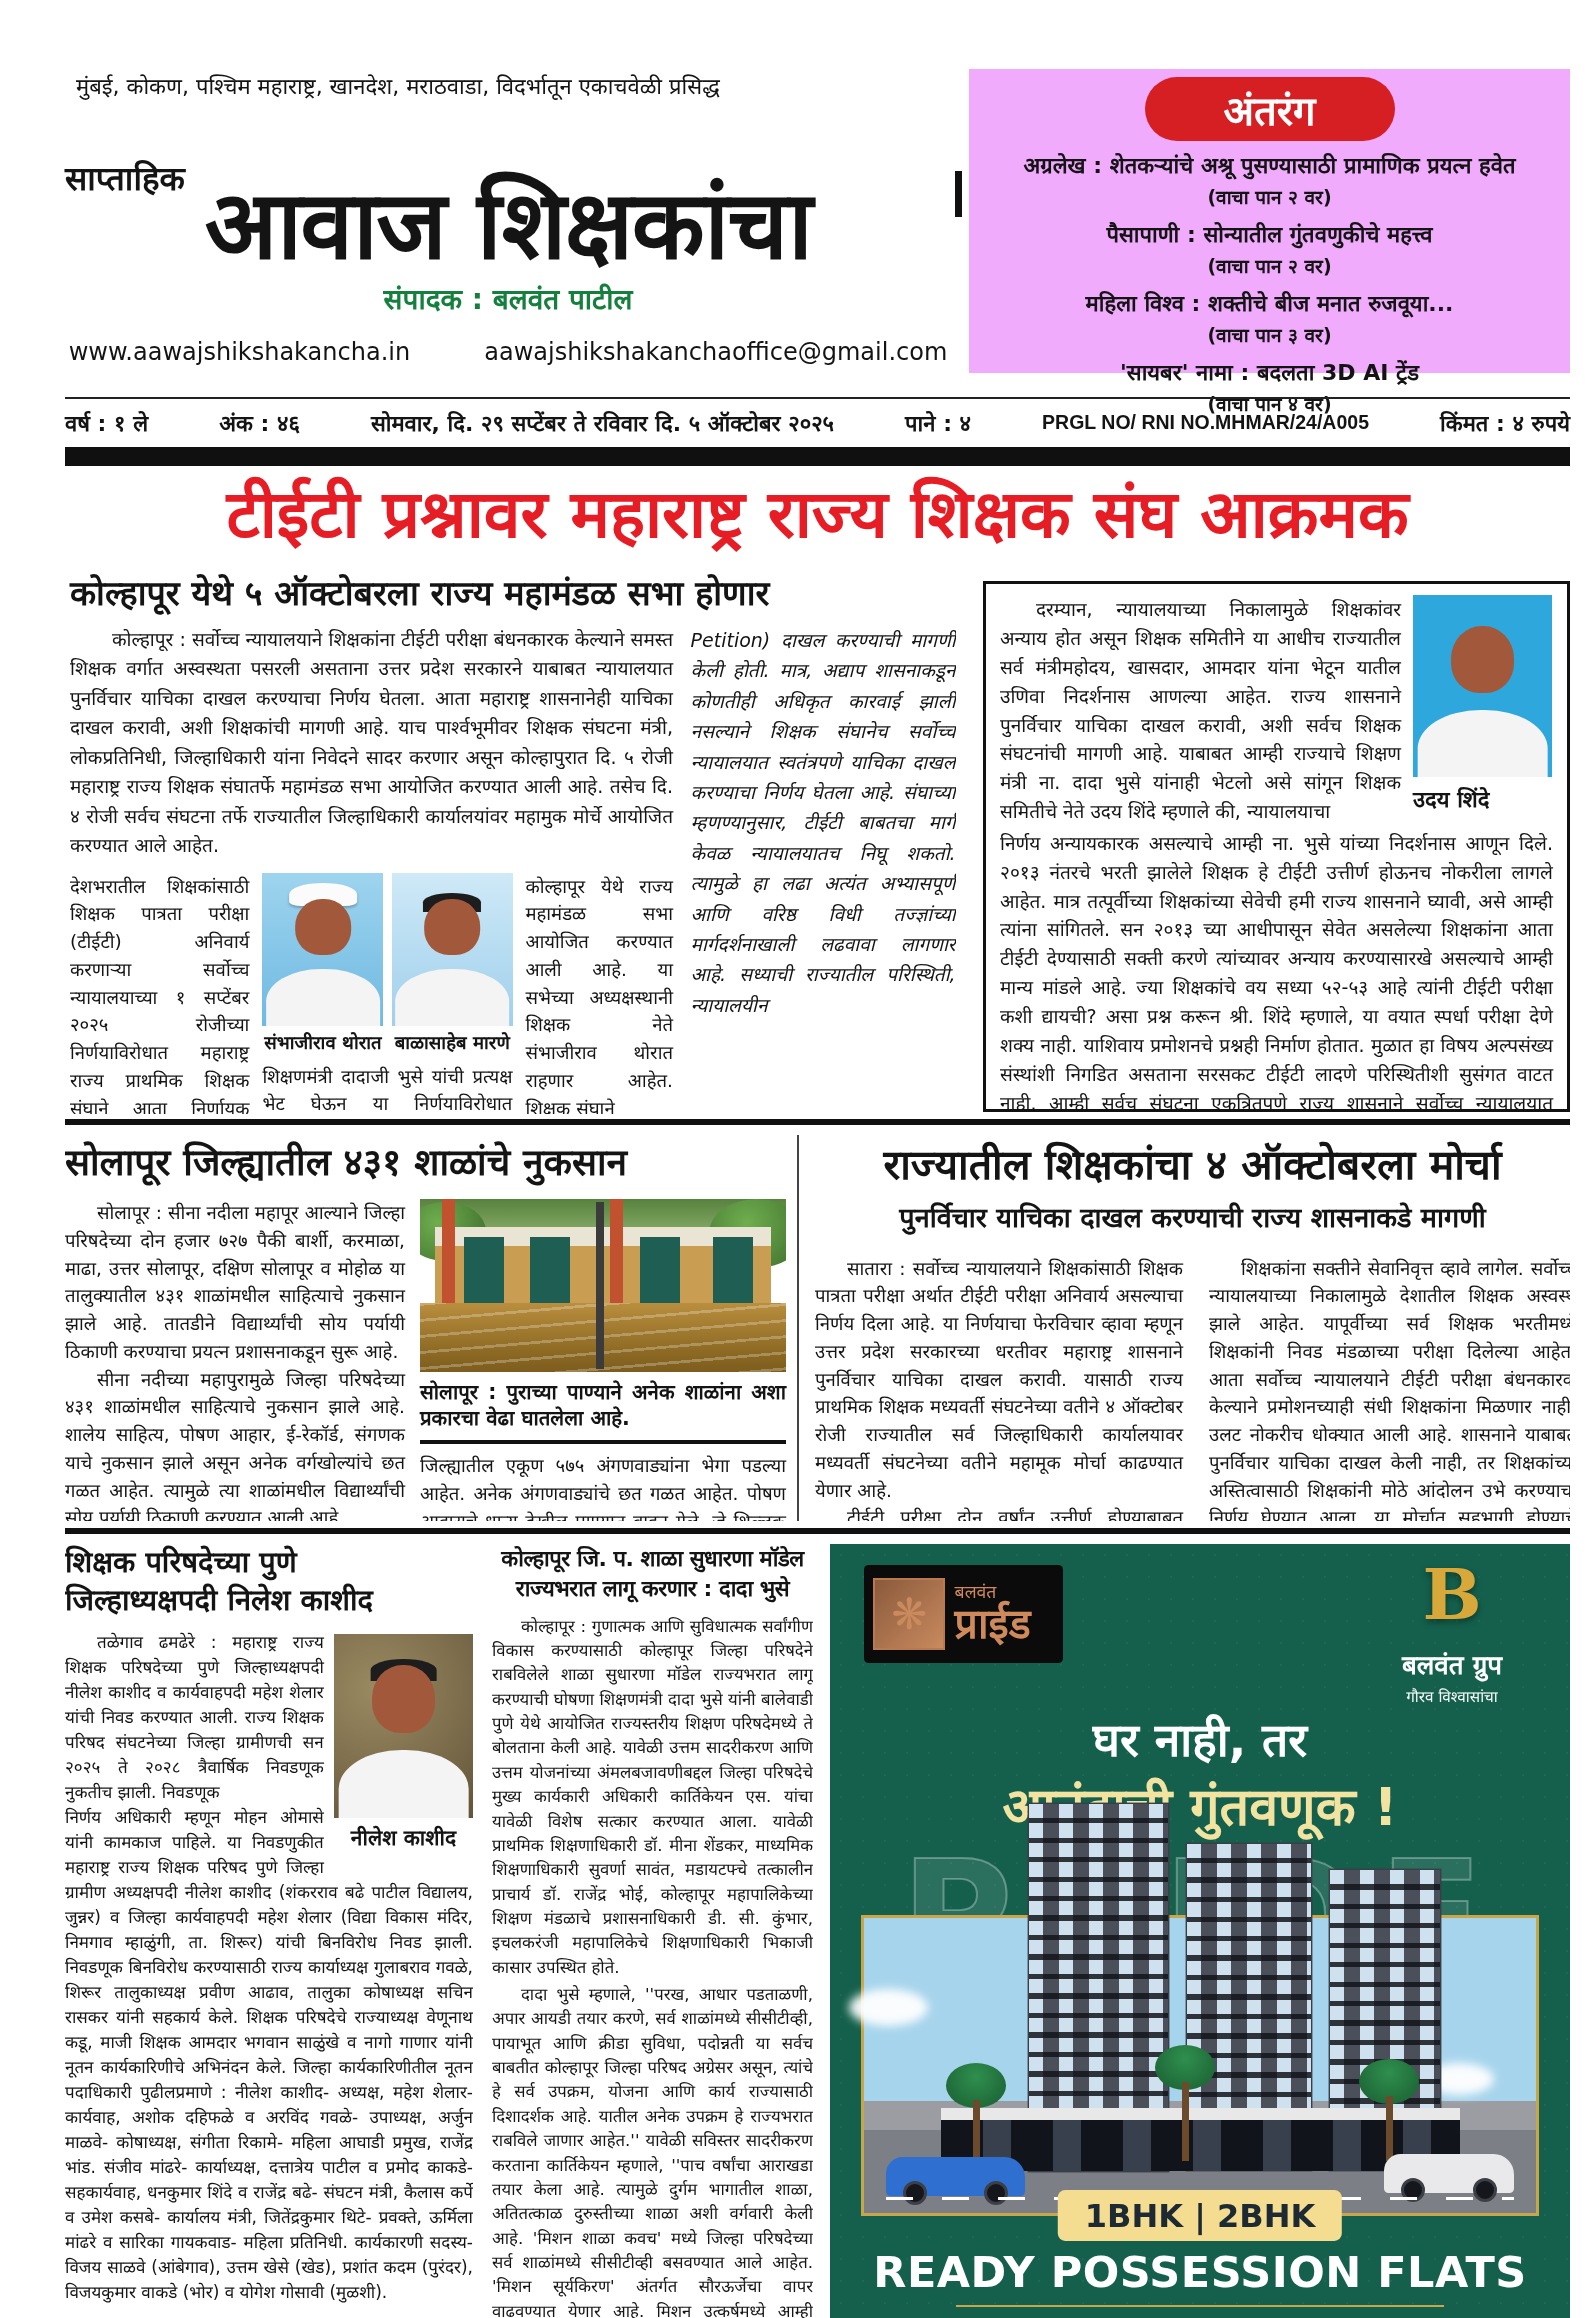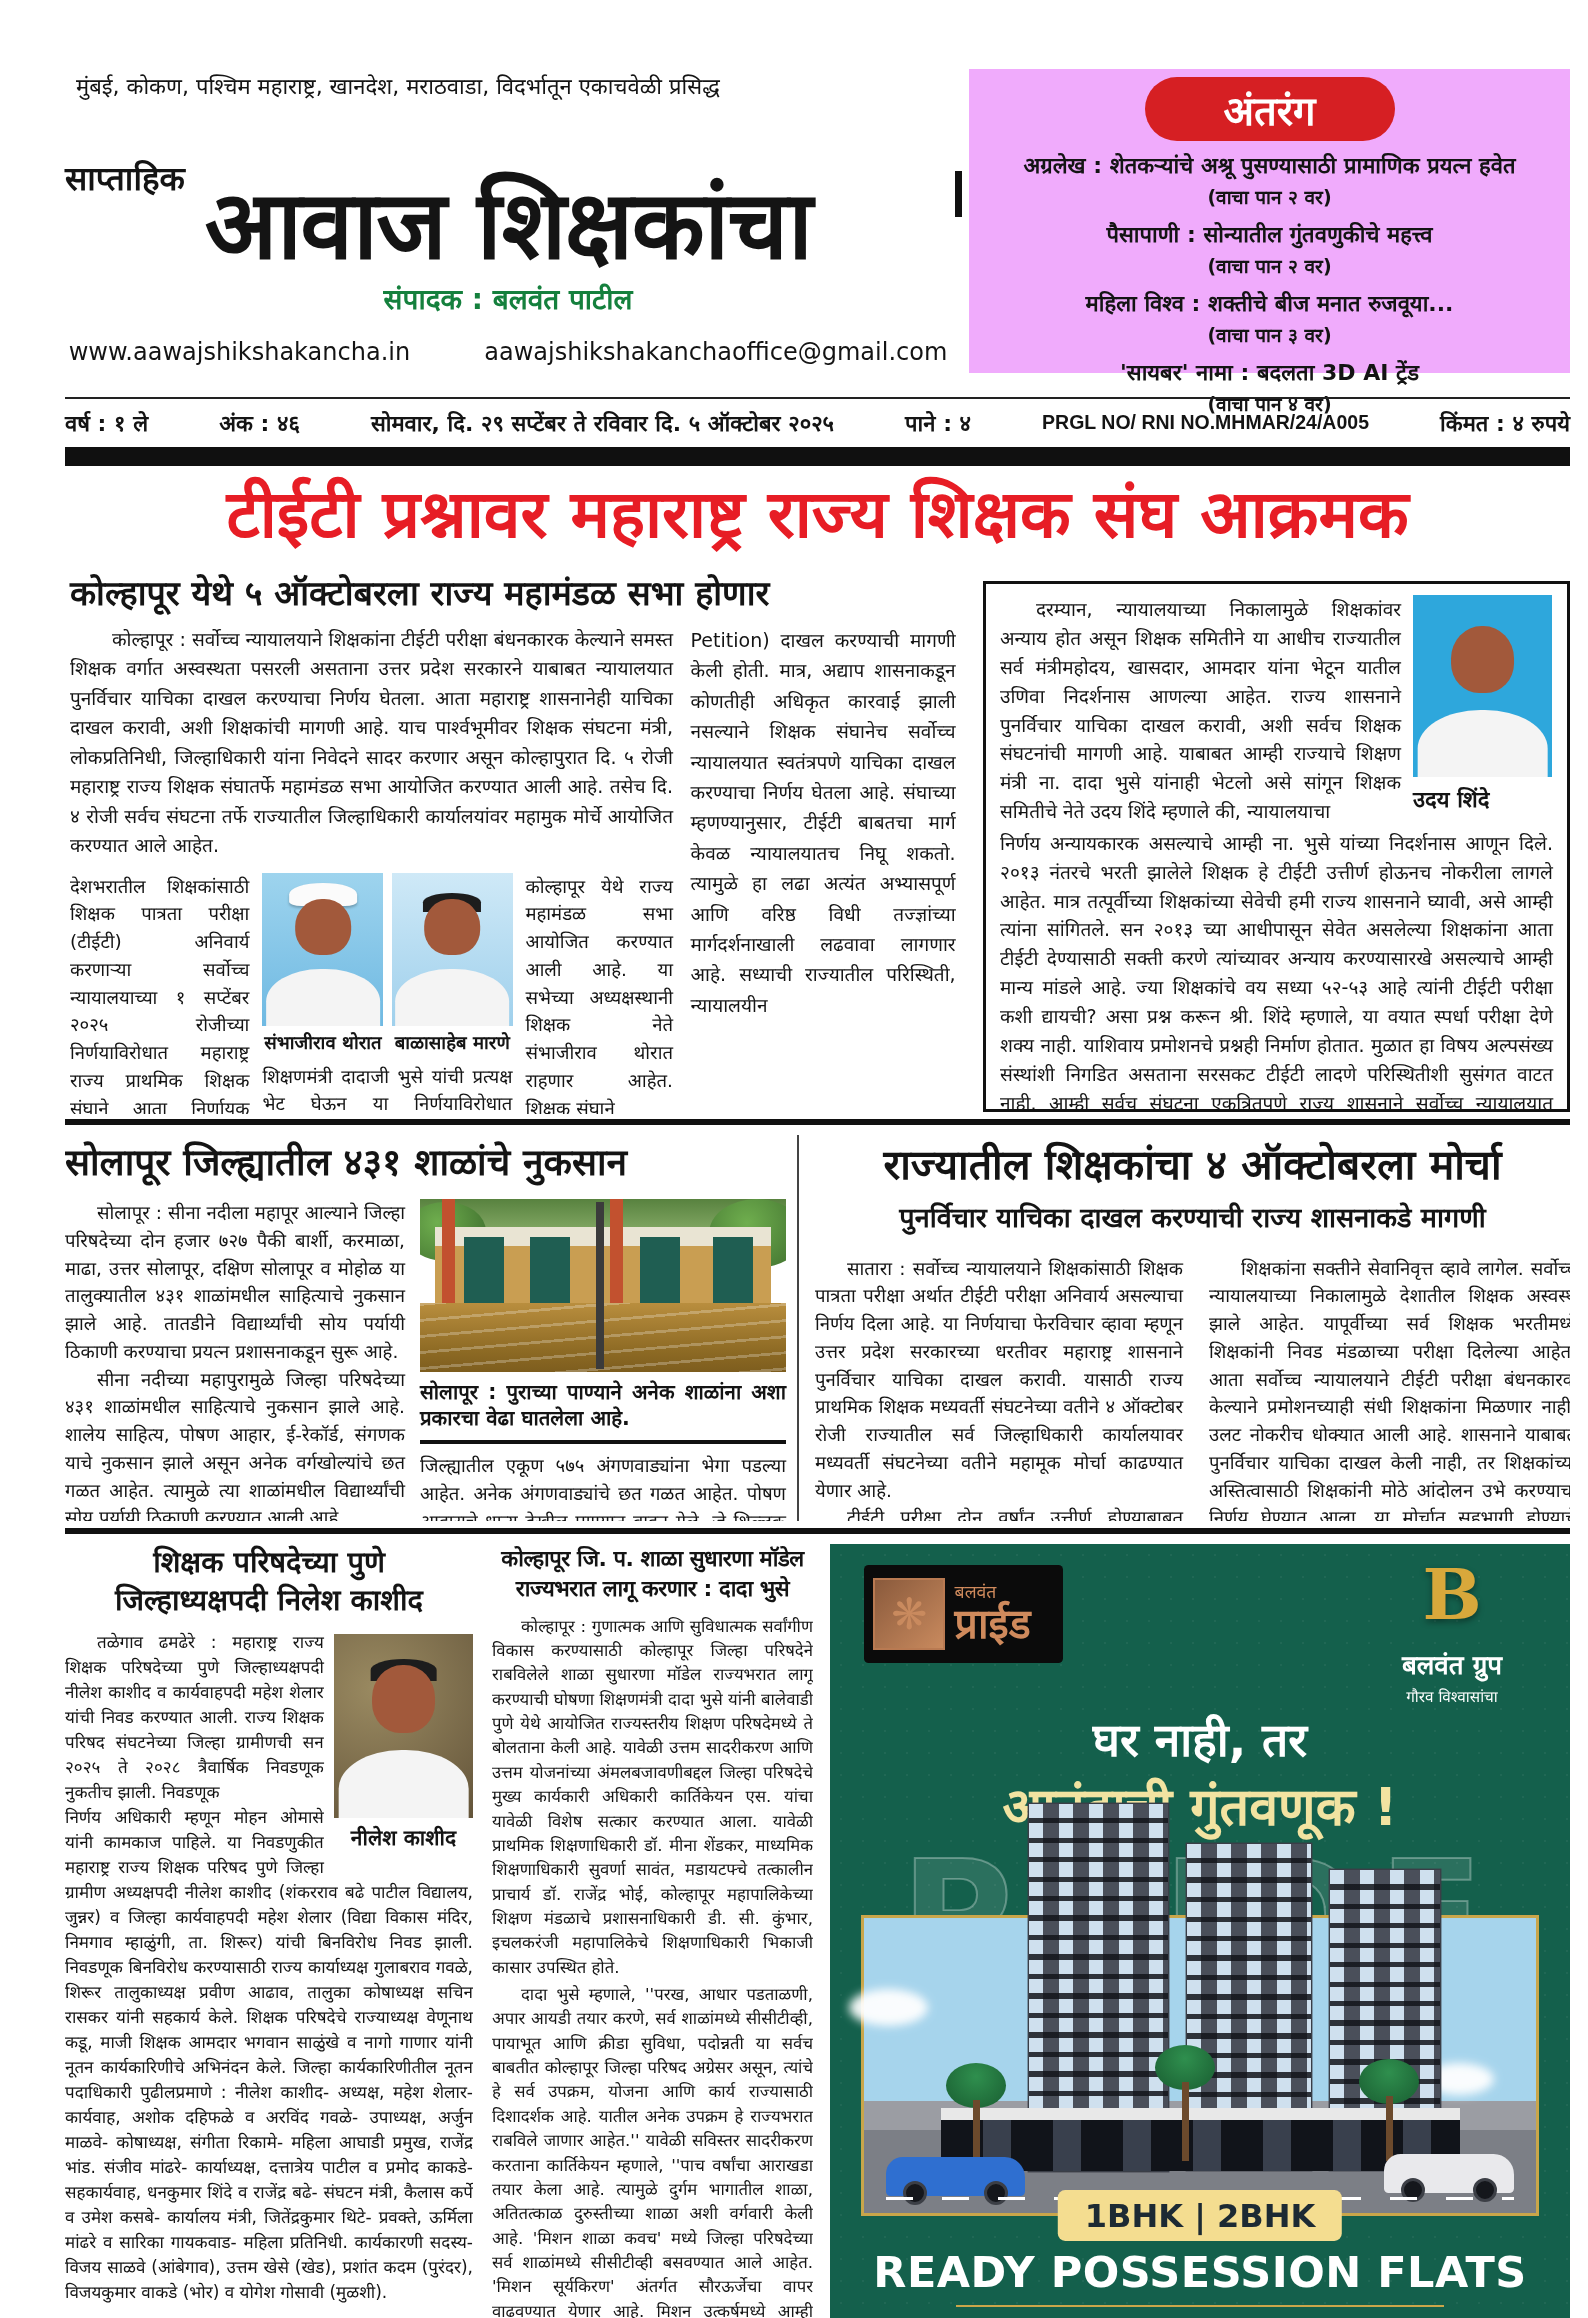--- a/index.html
+++ b/index.html
@@ -38,21 +38,21 @@
   .lead-para{font-size:19px;line-height:1.55;text-indent:42px;}
   .lead-row{display:flex;gap:13px;margin-top:12px;}
   .lcol1{width:186px;font-size:18.5px;line-height:1.5;}
   .lphotos{width:250px;flex:0 0 auto;}
   .photo-pair{display:flex;gap:8.3px;}
   .figure{width:121px;}
   .photo{width:121px;height:153px;position:relative;overflow:hidden;background:linear-gradient(180deg,#9ed4ee,#6fb9e2);}
   .pcap{font-size:18.5px;font-weight:bold;text-align:center;margin-top:3.7px;}
   .pbelow{font-size:18.5px;line-height:1.45;margin-top:10.2px;}
   .lcol2{width:153px;font-size:18.5px;line-height:1.5;}
-  .lcol3{width:265px;font-size:19px;line-height:1.6;flex:0 0 auto;}
+  .lcol3{width:265px;font-size:19px;line-height:1.6;flex:0 0 auto;font-style:italic;}
 
   
   .head{position:absolute;left:50%;transform:translateX(-50%);top:17%;width:46%;height:37%;background:#a2593b;border-radius:48% 48% 44% 44%;}
   .shirt{position:absolute;left:50%;transform:translateX(-50%);bottom:-7%;width:94%;height:44%;background:#f4f4f4;border-radius:48% 48% 0 0;}
   .cap{position:absolute;left:50%;transform:translateX(-50%);top:7%;width:56%;height:15%;background:#fbfbfb;border-radius:50% 50% 18% 18%;box-shadow:0 1.9px 2.8px rgba(0,0,0,.25);}
   .hair{position:absolute;left:50%;transform:translateX(-50%);top:13.5%;width:48%;height:12%;background:#1d1d1d;border-radius:50% 50% 0 0;}
   .p-skyblue{background:#2ea7dc;}
   .p-light{background:linear-gradient(180deg,#cfe9f7,#9fd0ec);}
   .p-earth{background:radial-gradient(circle at 30% 30%,#97event,#6b5a3c);background:radial-gradient(circle at 30% 30%,#9a8a61,#63543a);}
 
@@ -97,21 +97,21 @@
   .mo-head{font-size:41px;font-weight:bold;text-align:center;white-space:nowrap;}
   .mo-sub{font-size:27px;font-weight:bold;text-align:center;white-space:nowrap;margin-top:6.5px;}
   .mo-body{display:flex;gap:26px;margin-top:20px;}
   .mo-col{width:368px;font-size:18.5px;line-height:1.5;flex:0 0 auto;}
   .mo-col p{text-indent:32px;}
 
   #rule-d{left:65px;top:1528px;width:1505px;height:6px;background:#111;}
 
   
   #kashid{left:65px;top:1544px;width:408px;height:909px;overflow:hidden;}
-  .ka-head{font-size:29px;font-weight:bold;text-align:center;line-height:1.3;}
+  .ka-head{font-size:29px;font-weight:bold;line-height:1.3;}
   .ka-body{margin-top:11px;font-size:17px;line-height:1.47;}
   .ka-photo-wrap{float:right;width:139px;margin:3.7px 0 4.6px 10.2px;}
   .ka-photo{width:139px;height:184px;position:relative;overflow:hidden;}
   .ka-cap{font-size:21px;font-weight:bold;text-align:center;margin-top:4.6px;}
   .ka-body p{text-indent:32px;}
   .ka-body p+p{text-indent:0;}
 
   
   #model{left:492px;top:1544px;width:321px;height:909px;overflow:hidden;}
   .md-head{font-size:22px;font-weight:bold;text-align:center;line-height:1.35;letter-spacing:-0.5px;}

